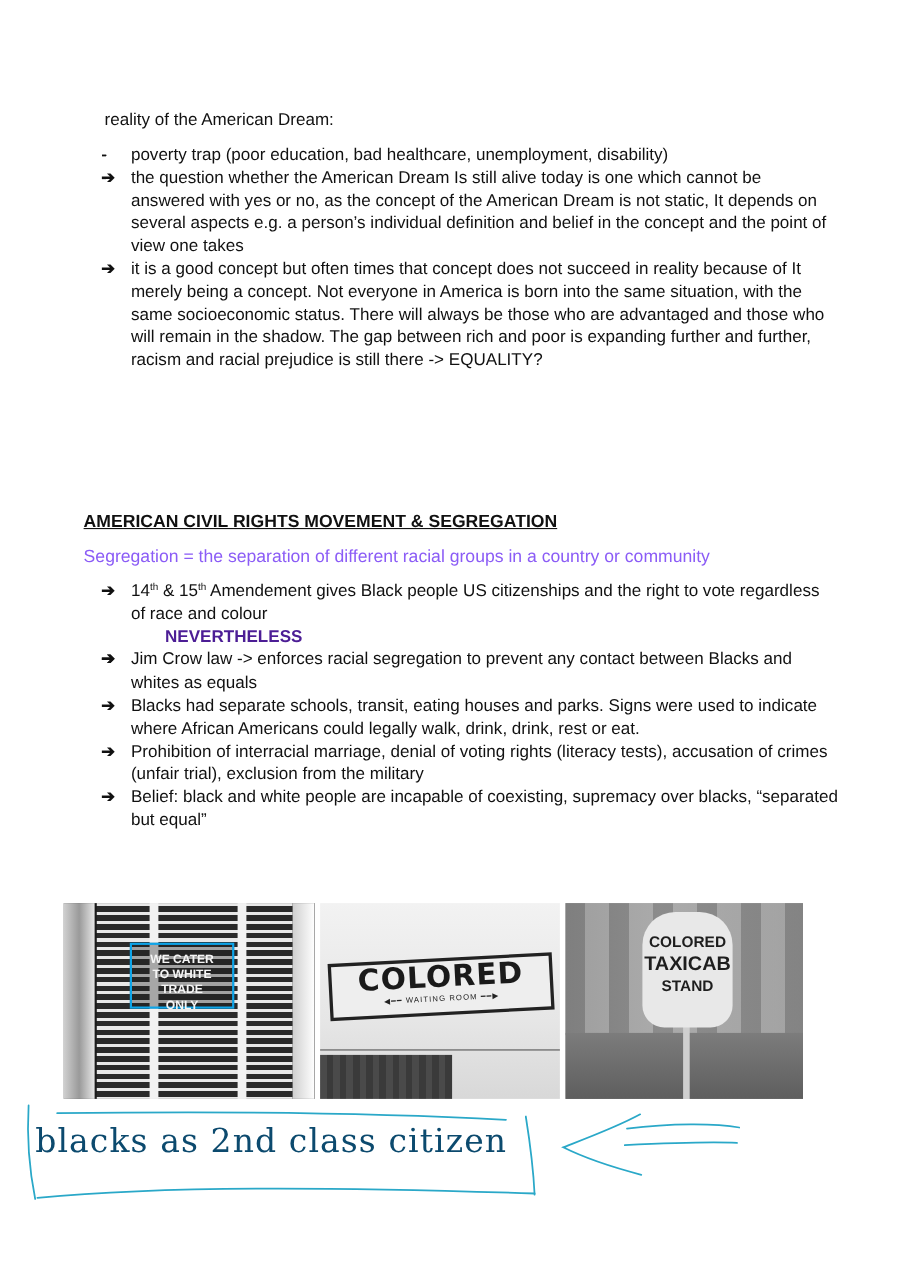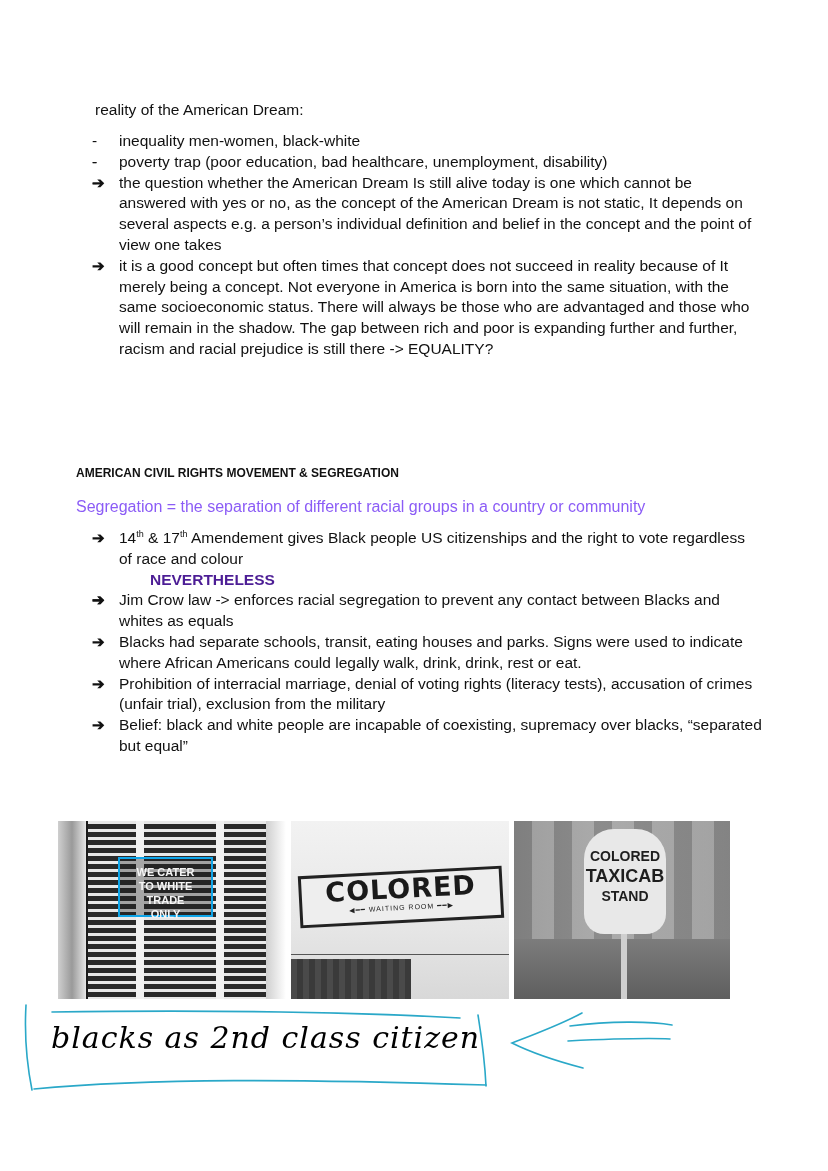--- a/index.html
+++ b/index.html
@@ -5,21 +5,21 @@
   html, body { margin: 0; padding: 0; background: #ffffff; }
   body { width: 828px; height: 1171px; position: relative; overflow: hidden;
          font-family: "Liberation Sans", sans-serif; color: #111; }
   .page { position: absolute; left: 0; top: 0; width: 828px; height: 971px; }
   .intro { position: absolute; left: 95px; top: 101px; font-size: 15.5px; }
   .list { position: absolute; left: 92px; width: 670px; margin: 0; padding: 0; list-style: none; font-size: 15.5px; line-height: 20.8px; }
   .list li { position: relative; padding-left: 27px; }
   .list li .mk { position: absolute; left: 0; top: 0; width: 20px; }
   .dash .mk { left: 3px; }
   .arrow .mk { font-weight: bold; font-size: 15px; }
-  .heading { position: absolute; left: 76px; top: 466px; font-size: 12px; font-weight: bold; }
+  .heading { position: absolute; left: 76px; top: 466px; font-size: 16px; font-weight: bold; text-decoration: underline; }
   .definition { position: absolute; left: 76px; top: 498px; font-size: 16px; color: #8b5cf6; }
   .nevertheless { display: block; padding-left: 31px; color: #4c1d95; font-weight: bold; }
   sup { font-size: 9px; vertical-align: 6px; line-height: 0; }
   .photos { position: absolute; left: 58px; top: 821px; width: 680px; height: 180px; display: flex; gap: 5px; }
   .photo { position: relative; height: 178px; overflow: hidden; }
   .p1 { width: 228px; background: #1b1b1b; }
   .p2 { width: 218px; background: linear-gradient(#f2f2f2 0%, #e6e6e6 60%, #d8d8d8 100%); }
   .p3 { width: 216px; background: linear-gradient(90deg,#8a8a8a,#b5b5b5 40%,#9a9a9a); }
   .blinds { position: absolute; inset: 0 20px 0 30px;
             background: repeating-linear-gradient(#e8e8e8 0 3px, #2a2a2a 3px 8px); }
@@ -35,46 +35,46 @@
   .building { position: absolute; left: 0; bottom: 0; width: 120px; height: 40px; background: repeating-linear-gradient(90deg,#4a4a4a 0 6px,#3a3a3a 6px 12px); }
   .wire { position: absolute; left: 0; bottom: 44px; width: 218px; height: 1px; background: #555; }
   .bldg3 { position: absolute; left: 0; top: 0; width: 216px; height: 120px; background: repeating-linear-gradient(90deg,#7a7a7a 0 18px,#a6a6a6 18px 40px); opacity: .7; }
   .street { position: absolute; left: 0; bottom: 0; width: 216px; height: 60px; background: linear-gradient(#7c7c7c,#5e5e5e); }
   .sign3 { position: absolute; left: 70px; top: 8px; width: 82px; height: 105px; background: #e8e8e8; border-radius: 30px 30px 20px 20px;
            text-align: center; font-weight: bold; color: #1e1e1e; box-sizing: border-box; padding-top: 18px; }
   .sign3 .a { font-size: 14px; line-height: 18px; }
   .sign3 .b { font-size: 18px; line-height: 22px; }
   .pole { position: absolute; left: 107px; top: 110px; width: 6px; height: 70px; background: #cfcfcf; }
   .annot { position: absolute; left: 0; top: 995px; width: 828px; height: 110px; }
-  .annot-text { position: absolute; left: 51px; top: 1020px; font-family: "DejaVu Serif", serif; font-style: italic;
-                font-size: 30px; color: #000000; letter-spacing: 1px; }
+  .annot-text { position: absolute; left: 32px; top: 1020px; font-family: "DejaVu Serif", serif; 
+                font-size: 30px; color: #0c4a6e; letter-spacing: 1px; }
 </style>
 </head>
 <body>
 
 <div class="page">
 
   <div class="intro">reality of the American Dream:</div>
 
   <ul class="list" style="top:131px;">
-    <li class="dash"><span class="mk">-</span><span>inequality men-women, black-white</span></li>
+    <li class="dash"><span class="mk">-</span></li>
     <li class="dash"><span class="mk">-</span></li>
     <li class="dash"><span class="mk">-</span><span>poverty trap (poor education, bad healthcare, unemployment, disability)</span></li>
     <li class="dash"><span class="mk">-</span></li>
     <li class="arrow"><span class="mk">➔</span><span>the question whether the American Dream Is still alive today is one which cannot be answered with yes or no, as the concept of the American Dream is not static, It depends on several aspects e.g. a person’s individual definition and belief in the concept and the point of view one takes</span></li>
     <li class="arrow"><span class="mk">➔</span><span>it is a good concept but often times that concept does not succeed in reality because of It merely being a concept. Not everyone in America is born into the same situation, with the same socioeconomic status. There will always be those who are advantaged and those who will remain in the shadow. The gap between rich and poor is expanding further and further, racism and racial prejudice is still there -&gt; EQUALITY?</span></li>
   </ul>
 
   <div class="heading">AMERICAN CIVIL RIGHTS MOVEMENT &amp; SEGREGATION</div>
   <div class="definition">Segregation = the separation of different racial groups in a country or community</div>
 
   <ul class="list" style="top:528px;">
     <li class="arrow">
       <span class="mk">➔</span>
-      <span>14</span><sup>th</sup><span> &amp; </span><span>17</span><sup>th</sup><span> Amendement gives Black people US citizenships and the right to vote regardless of race and colour</span>
+      <span>14</span><sup>th</sup><span> &amp; </span><span>15</span><sup>th</sup><span> Amendement gives Black people US citizenships and the right to vote regardless of race and colour</span>
       <span class="nevertheless">NEVERTHELESS</span>
     </li>
     <li class="arrow"><span class="mk">➔</span></li>
     <li class="arrow"><span class="mk">➔</span><span>Jim Crow law -&gt; enforces racial segregation to prevent any contact between Blacks and whites as equals</span></li>
     <li class="arrow"><span class="mk">➔</span><span>Blacks had separate schools, transit, eating houses and parks. Signs were used to indicate where African Americans could legally walk, drink, drink, rest or eat.</span></li>
     <li class="arrow"><span class="mk">➔</span><span>Prohibition of interracial marriage, denial of voting rights (literacy tests), accusation of crimes (unfair trial), exclusion from the military</span></li>
     <li class="arrow"><span class="mk">➔</span><span>Belief: black and white people are incapable of coexisting, supremacy over blacks, “separated but equal”</span></li>
   </ul>
 
   <div class="photos">

